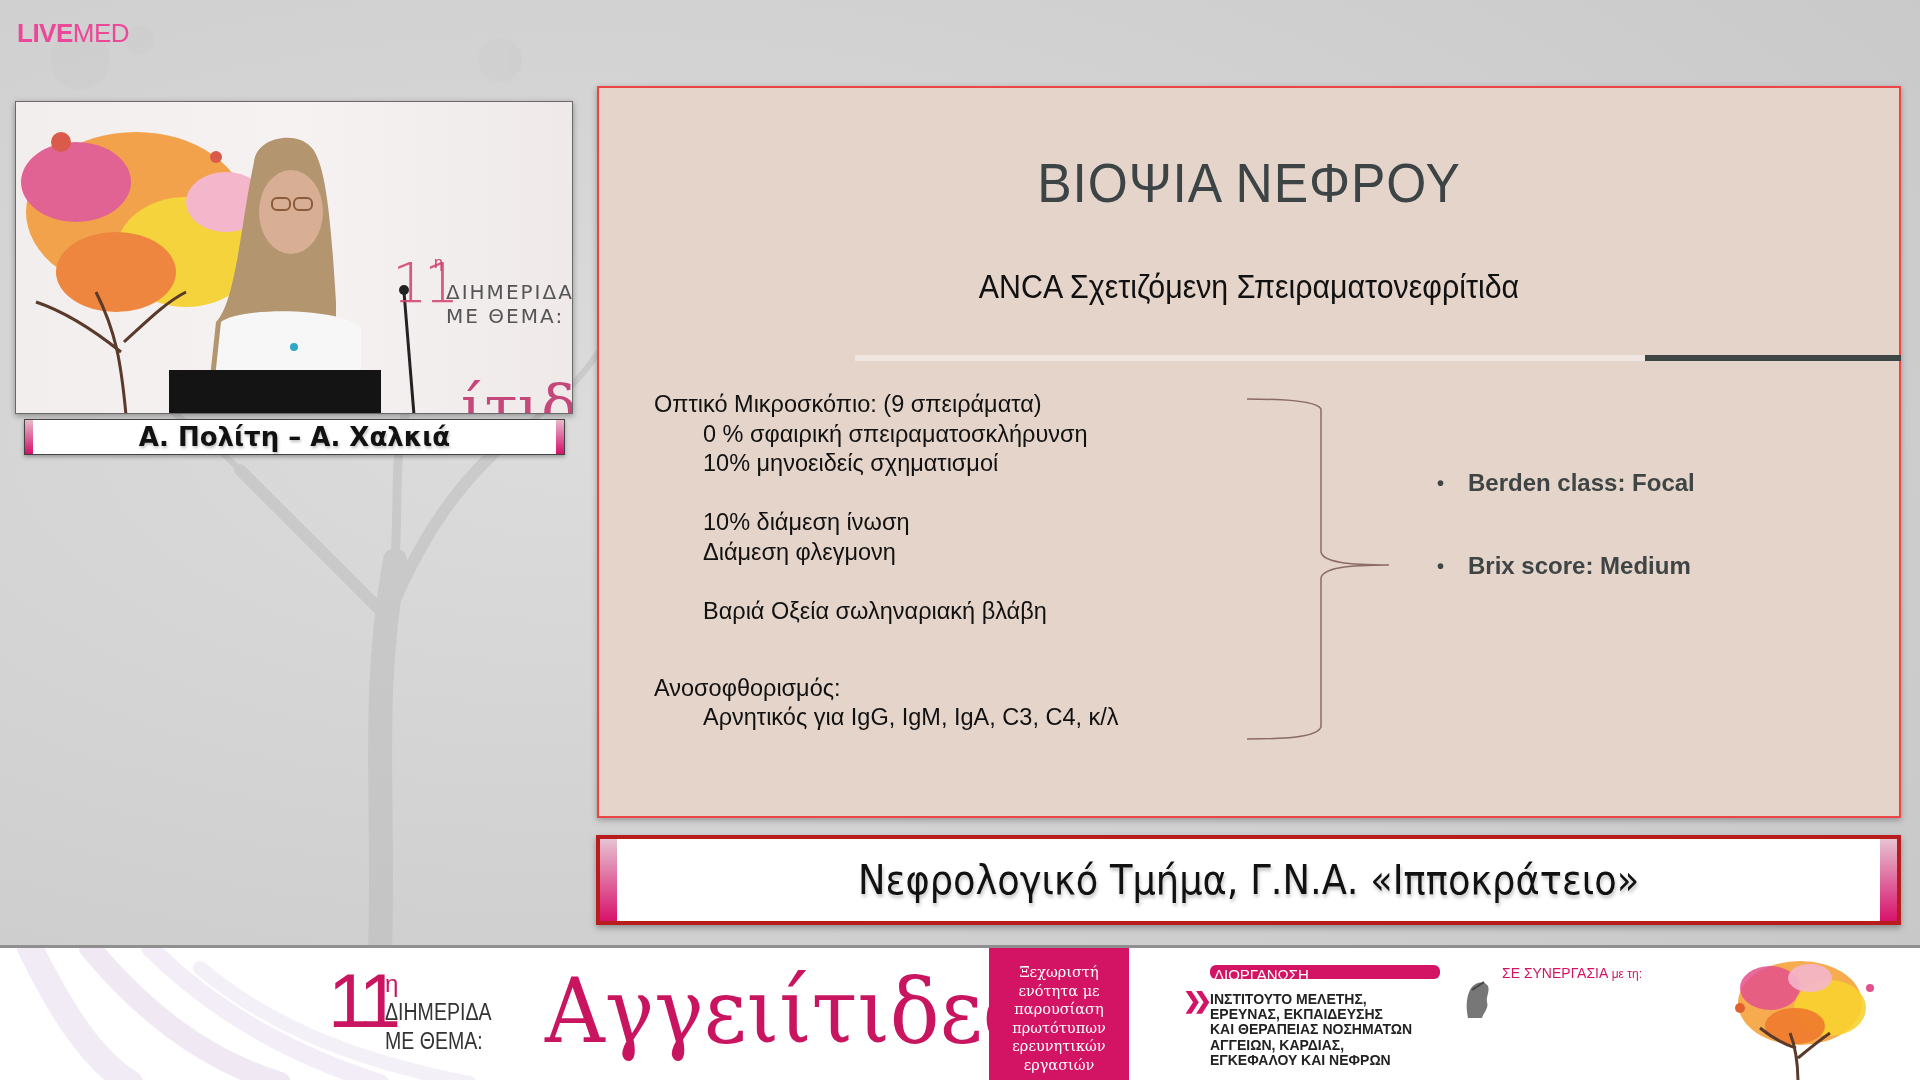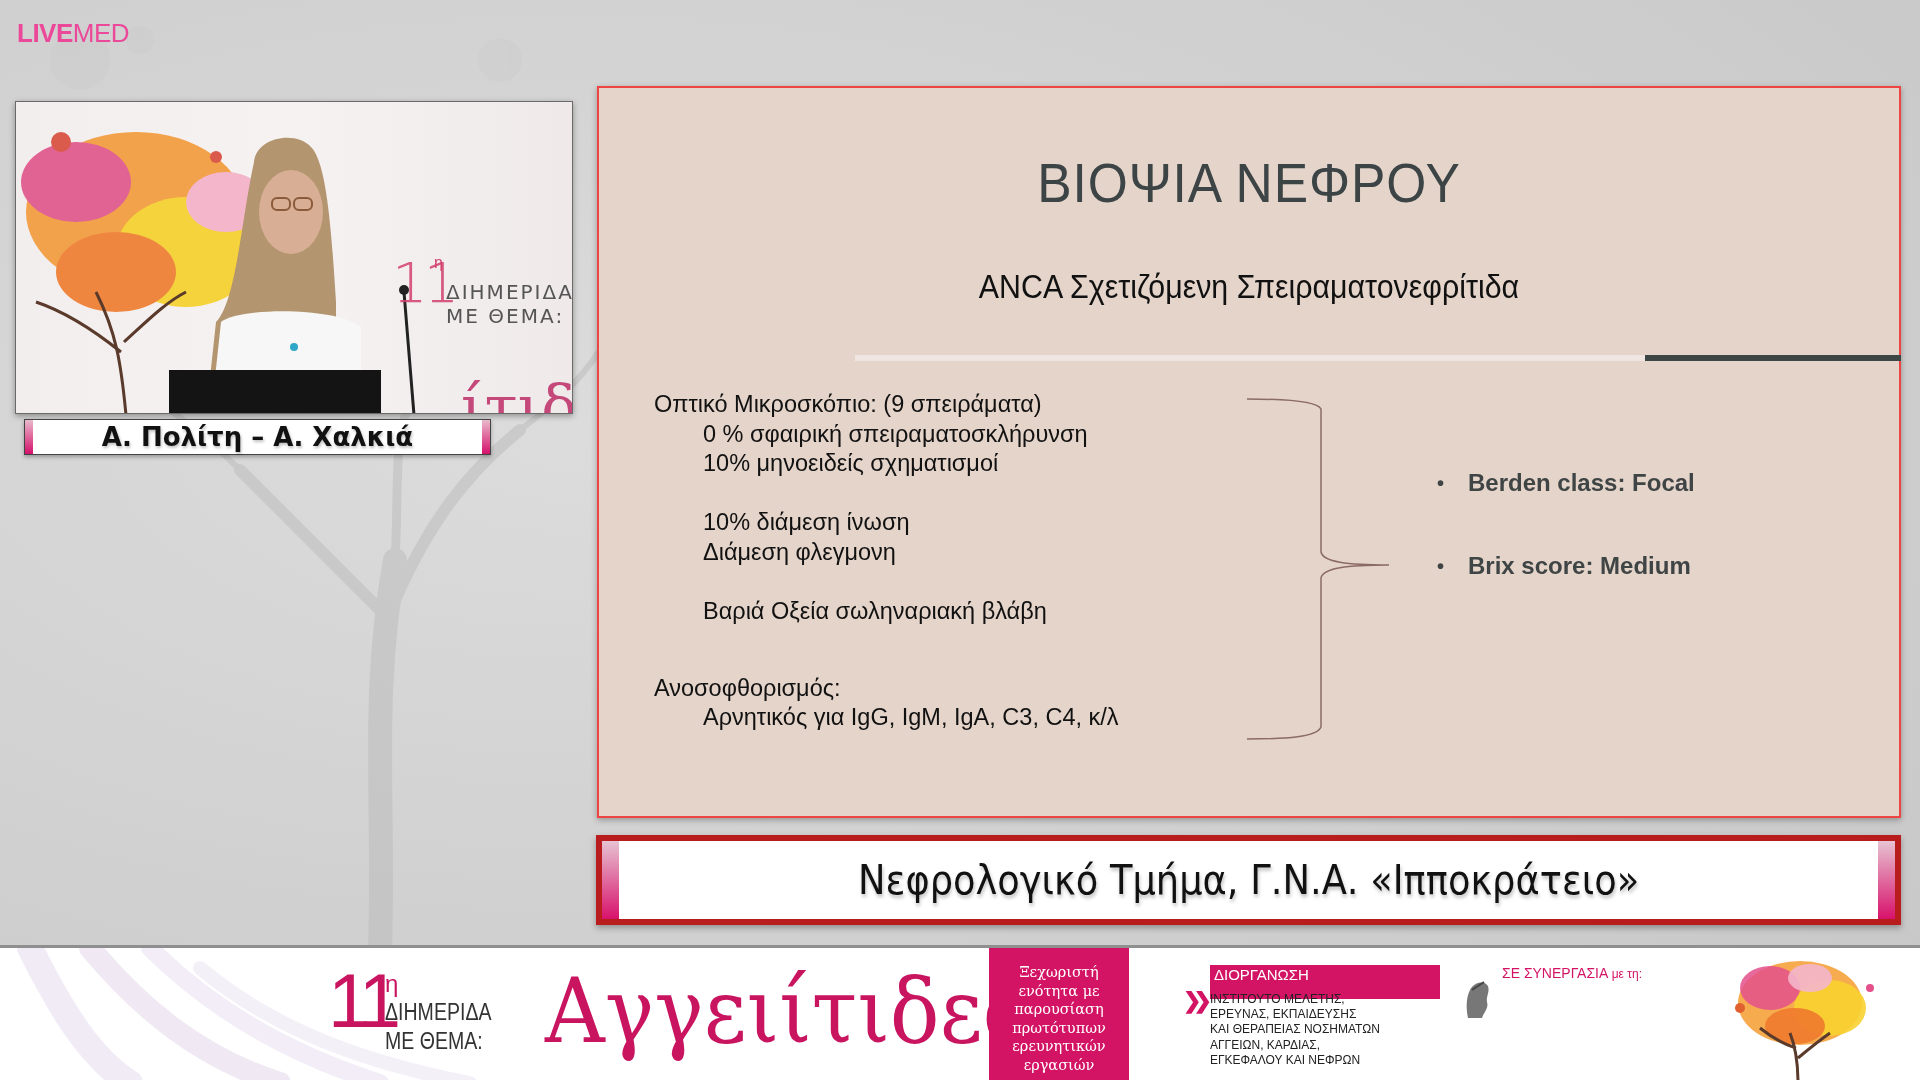--- a/index.html
+++ b/index.html
@@ -19,21 +19,21 @@
   
   .video { position: absolute; left: 15px; top: 101px; width: 558px; height: 313px; overflow: hidden;
            border: 1px solid #6a6a6a; box-shadow: 0 2px 6px rgba(0,0,0,0.35);
            background: linear-gradient(90deg, #f3eeee 0%, #f6f2f2 50%, #efe9ea 100%); }
   .video svg { position: absolute; left: 0; top: 0; }
   .v-text-11 { position: absolute; left: 376px; top: 148px; font-family: "DejaVu Sans", sans-serif; font-size: 56px; color: #d3406e; font-weight: 300; letter-spacing: -4px; opacity: .85; }
   .v-text-n { position: absolute; left: 418px; top: 152px; font-size: 16px; color: #d3406e; }
   .v-text-sub { position: absolute; left: 430px; top: 178px; font-family: "DejaVu Sans", sans-serif; font-size: 20px; color: #555; letter-spacing: 2px; line-height: 24px; }
   .v-text-itides { position: absolute; left: 445px; top: 270px; font-family: "DejaVu Serif", serif; font-size: 60px; color: #c4487a; }
 
-  .name-bar { position: absolute; left: 24px; top: 419px; width: 467px; height: 36px; background: #fff;
+  .name-bar { position: absolute; left: 24px; top: 419px; width: 541px; height: 36px; background: #fff;
               border: 1px solid #444; display: flex; align-items: center; justify-content: center;
               box-shadow: 0 2px 4px rgba(0,0,0,0.3); }
   .name-bar .edge { position: absolute; top: 0; bottom: 0; width: 8px; background: linear-gradient(180deg, #e9b9cc, #d4106a); }
   .name-bar .edge.l { left: 0; } .name-bar .edge.r { right: 0; }
   .name-bar .txt { font-family: "DejaVu Sans", sans-serif; font-size: 26px; font-weight: bold; color: #111; text-shadow: 1px 2px 3px rgba(0,0,0,0.25); }
 
   
   .slide { position: absolute; left: 597px; top: 86px; width: 1304px; height: 732px; background: #e4d4ca;
            border: 2px solid #ef4444; box-shadow: 0 2px 6px rgba(0,0,0,0.3); }
   .slide-title { position: absolute; left: 0; right: 0; top: 62px; text-align: center; font-size: 56px; color: #3c4446; font-weight: 400; letter-spacing: 1px; transform: scaleX(0.92); }
@@ -46,37 +46,37 @@
   .body-text .ind { padding-left: 49px; }
   .body-text .gap { height: 29.5px; }
 
   .brace { position: absolute; left: 648px; top: 309px; }
   .bullets { position: absolute; left: 838px; top: 380px; font-size: 24px; font-weight: bold; color: #3f4444; }
   .bullets .item { display: flex; align-items: center; height: 30px; margin-bottom: 53px; }
   .bullets .dot { width: 31px; font-size: 20px; }
 
   
   .caption { position: absolute; left: 596px; top: 835px; width: 1305px; height: 90px; background: #fff;
-             border: 6px solid #b91c1c; box-shadow: 0 3px 6px rgba(0,0,0,0.3); display: flex; align-items: center; justify-content: center; }
+             border: 4px solid #b91c1c; box-shadow: 0 3px 6px rgba(0,0,0,0.3); display: flex; align-items: center; justify-content: center; }
   .caption .edge { position: absolute; top: 0; bottom: 0; width: 17px; background: linear-gradient(180deg, #e7c3d2, #d8126b); }
   .caption .edge.l { left: 0; } .caption .edge.r { right: 0; }
   .caption .txt { font-family: "DejaVu Sans", sans-serif; font-size: 40px; color: #111; transform: scaleX(0.92); text-shadow: 1px 3px 4px rgba(0,0,0,0.25); }
 
   
   .banner { position: absolute; left: 0; top: 945px; width: 1920px; height: 135px; background: #fff; border-top: 3px solid #8f8f8f; overflow: hidden; }
   .banner .deco { position: absolute; left: 0; top: 0; width: 520px; height: 135px; }
   .b-11 { position: absolute; left: 328px; top: 18px; font-size: 76px; color: #c9145f; font-weight: 300; letter-spacing: -6px; line-height: 70px; }
   .b-n { position: absolute; left: 385px; top: 22px; font-size: 24px; color: #c9145f; }
   .b-sub { position: absolute; left: 385px; top: 50px; font-size: 23px; color: #333; line-height: 29px; transform: scaleX(0.85); transform-origin: left; }
   .b-title { position: absolute; left: 545px; top: 8px; font-family: "DejaVu Serif", serif; font-size: 90px; color: #c9145f; line-height: 110px; transform: scaleX(0.92); transform-origin: left; }
   .b-pink { position: absolute; left: 989px; top: 0; width: 140px; height: 135px; background: #d31464; color: #fff;
             font-size: 14.5px; text-align: center; line-height: 18.5px; padding-top: 15px; font-family: "DejaVu Serif", serif; }
-  .b-org-label { position: absolute; left: 1210px; top: 17px; width: 230px; height: 34px; background: #d31464; color: #fff; font-size: 15px; padding-left: 4px; line-height: 19px; }
+  .b-org-label { position: absolute; left: 1210px; top: 17px; width: 230px; height: 14px; background: #d31464; color: #fff; font-size: 15px; padding-left: 4px; line-height: 19px; border-radius: 6px; }
   .b-arrow { position: absolute; left: 1183px; top: 40px; color: #d31464; font-size: 22px; font-weight: bold; letter-spacing: -8px; }
-  .b-org { position: absolute; left: 1210px; top: 44px; font-size: 12px; color: #222; line-height: 15.2px; font-weight: normal; }
+  .b-org { position: absolute; left: 1210px; top: 44px; font-size: 14px; color: #222; line-height: 15.2px; font-weight: bold; }
   .b-head { position: absolute; left: 1462px; top: 30px; width: 30px; height: 42px; }
   .b-coop-label { position: absolute; left: 1502px; top: 17px; font-size: 14px; color: #d31464; }
   .b-coop-label small { font-size: 12px; }
   .b-coop { position: absolute; left: 1502px; top: 37px; font-size: 11.5px; color: #222; line-height: 15.2px; font-weight: bold; }
   .b-tree { position: absolute; left: 1720px; top: 0; }
 </style>
 </head>
 <body>
 
 <svg class="bg-tree" viewBox="0 0 1920 950" width="1920" height="950">

